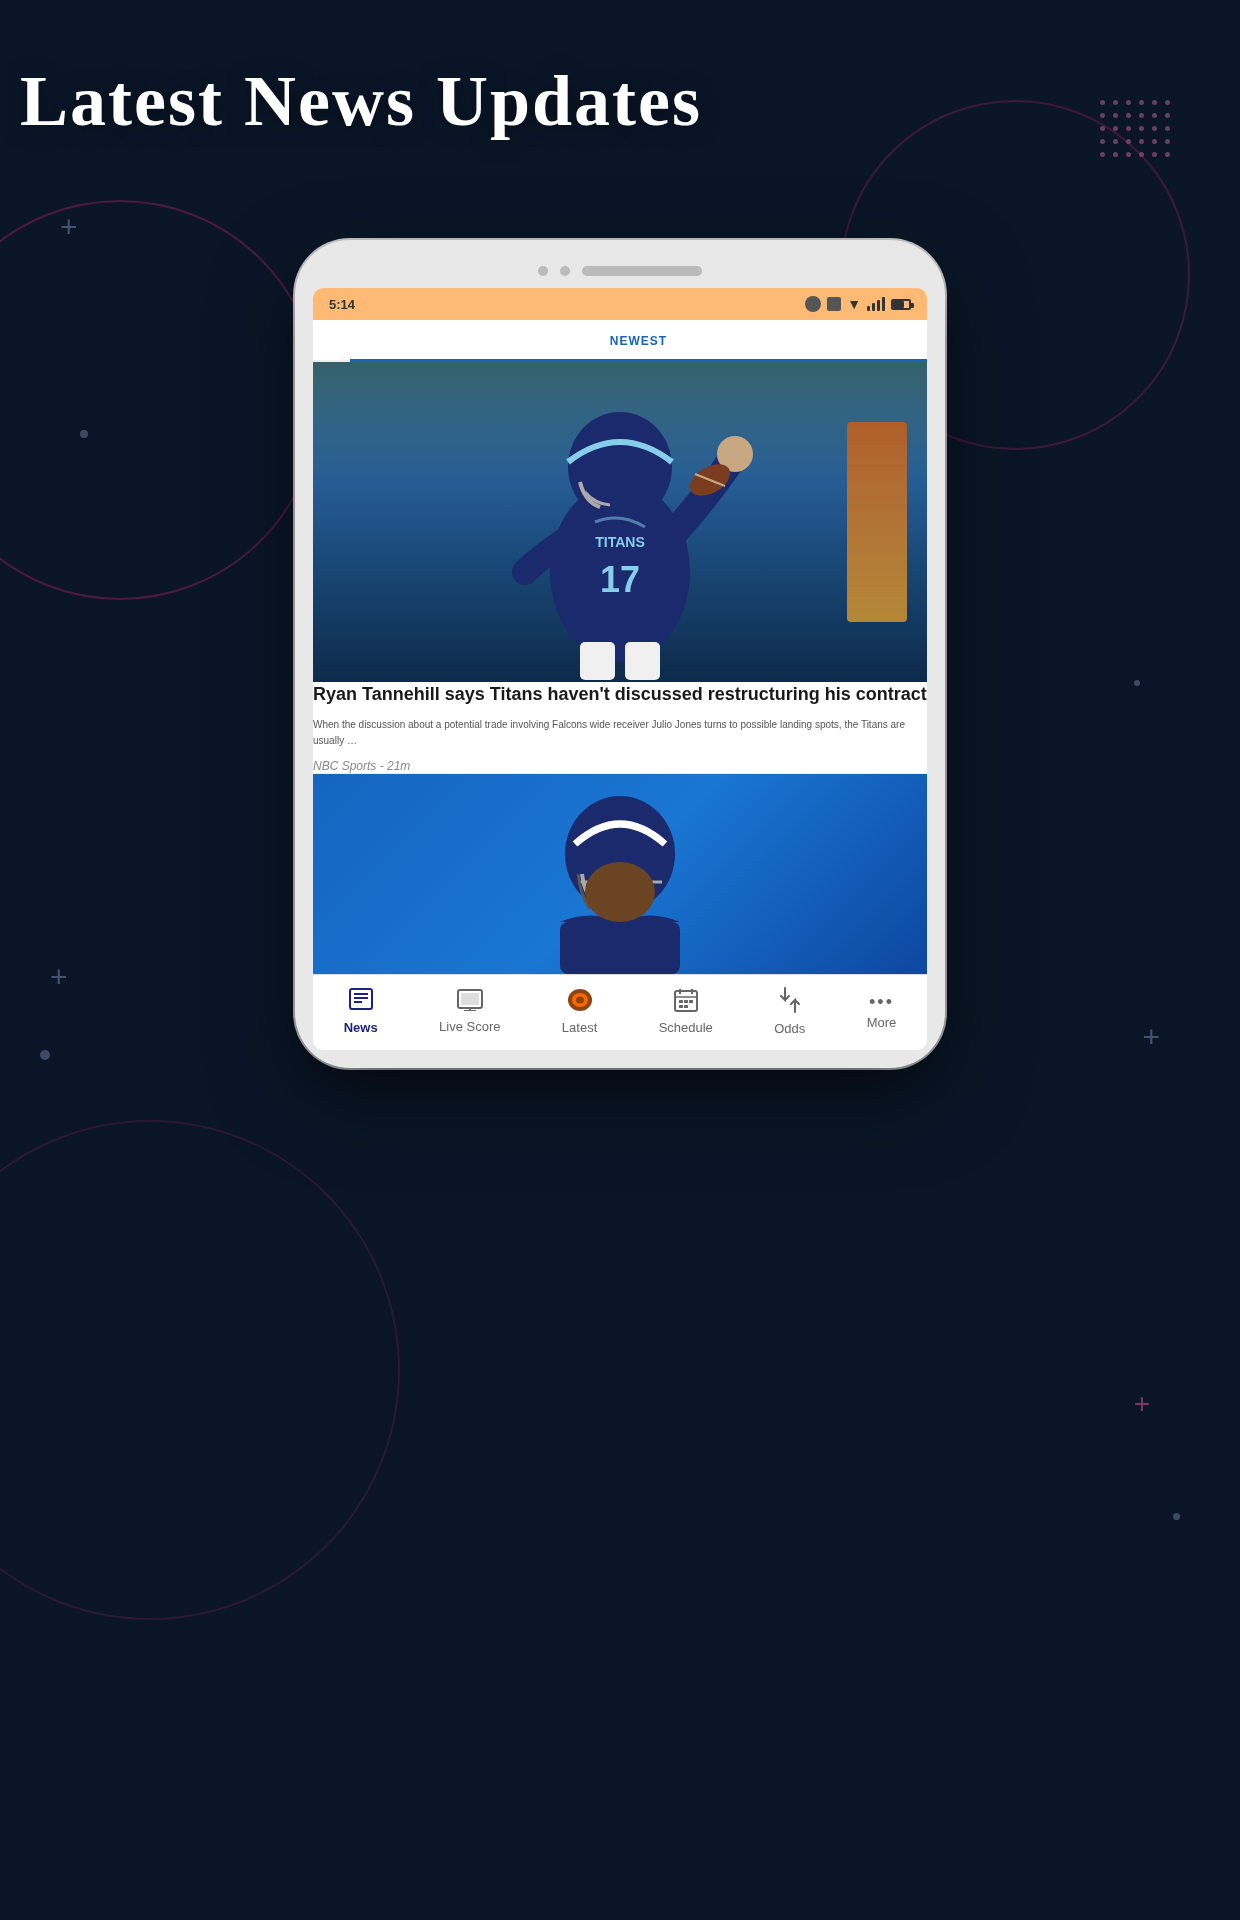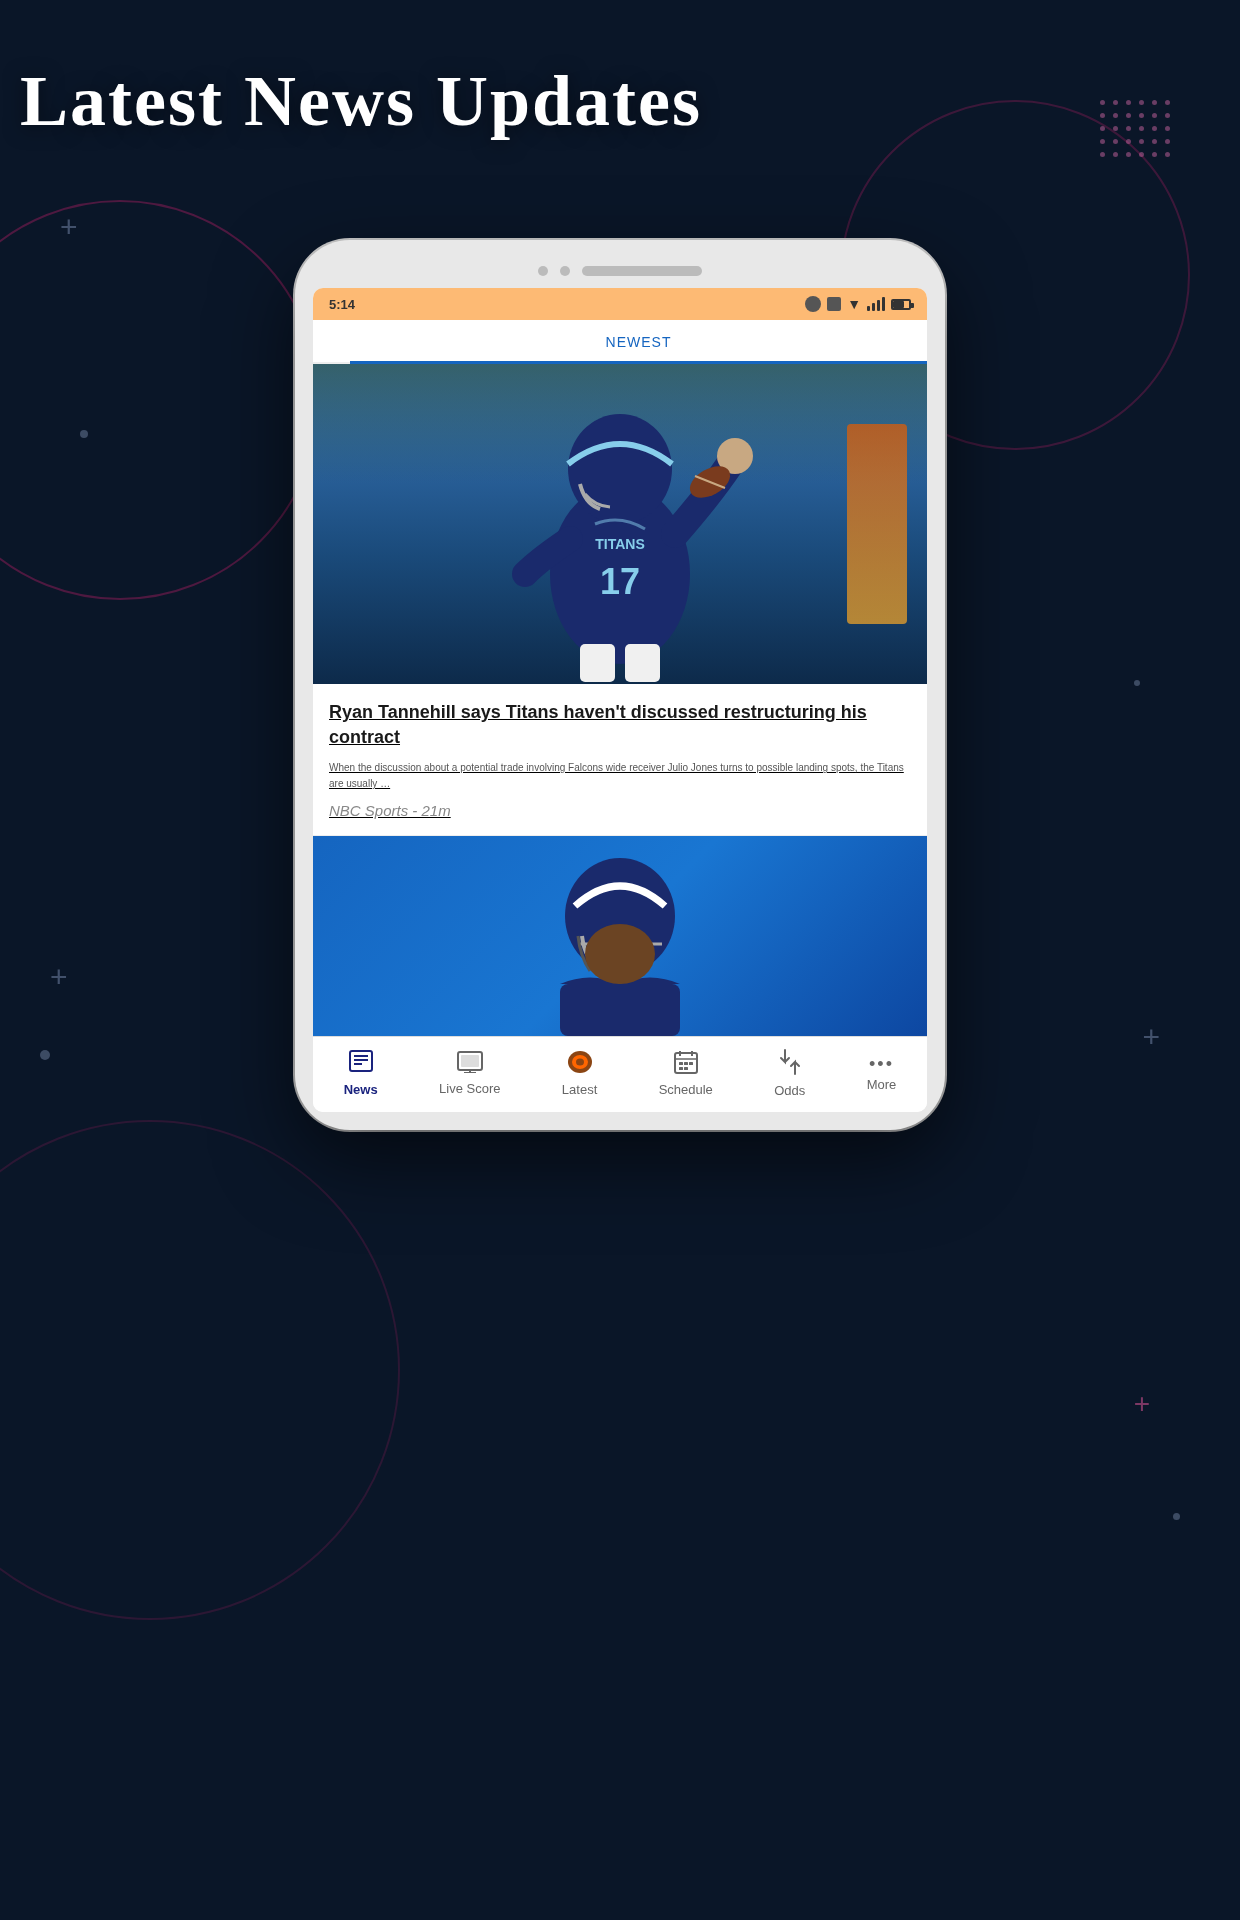--- a/index.html
+++ b/index.html
@@ -202,22 +202,22 @@
     
     .tabs-row {
       display: flex;
       border-bottom: 2px solid #eee;
     }
 
     .tab-item {
       flex: 1;
       text-align: center;
       padding: 14px 0 12px;
-      font-size: 14px;
-      font-weight: 400;
+      font-size: 12px;
+      font-weight: 700;
       letter-spacing: 1px;
       color: #999;
       cursor: pointer;
       position: relative;
       margin-left: 37px;
     }
 
     .tab-item.active {
       color: #1565c0;
     }
@@ -272,41 +272,39 @@
       right: 20px;
       top: 60px;
       width: 60px;
       height: 200px;
       background: linear-gradient(180deg, #e65c00, #f9a825);
       opacity: 0.7;
       border-radius: 4px;
     }
 
     .news-content {
-      padding: 16px;
-      text-decoration: underline;
     }
 
     .news-headline {
       font-size: 18px;
       font-weight: 700;
       color: #1a1a1a;
       line-height: 1.4;
       margin-bottom: 10px;
     }
 
     .news-body {
       font-size: 10px;
       color: #555;
       line-height: 1.6;
       margin-bottom: 10px;
     }
 
     .news-source {
-      font-size: 15px;
+      font-size: 12px;
       color: #888;
       font-style: italic;
     }
 
     
     .news-card-2 {
       background: #1565c0;
       height: 200px;
       position: relative;
       overflow: hidden;

